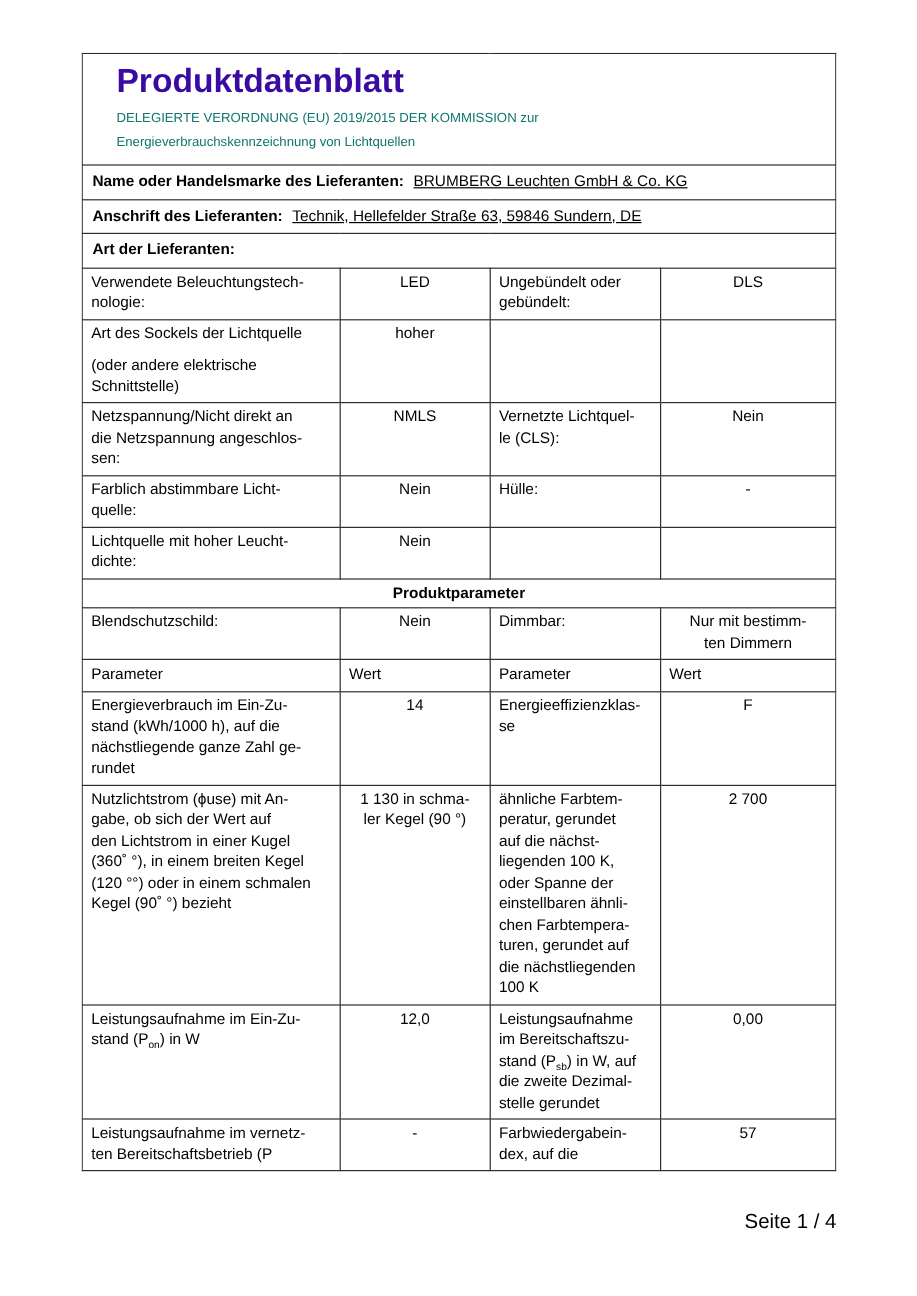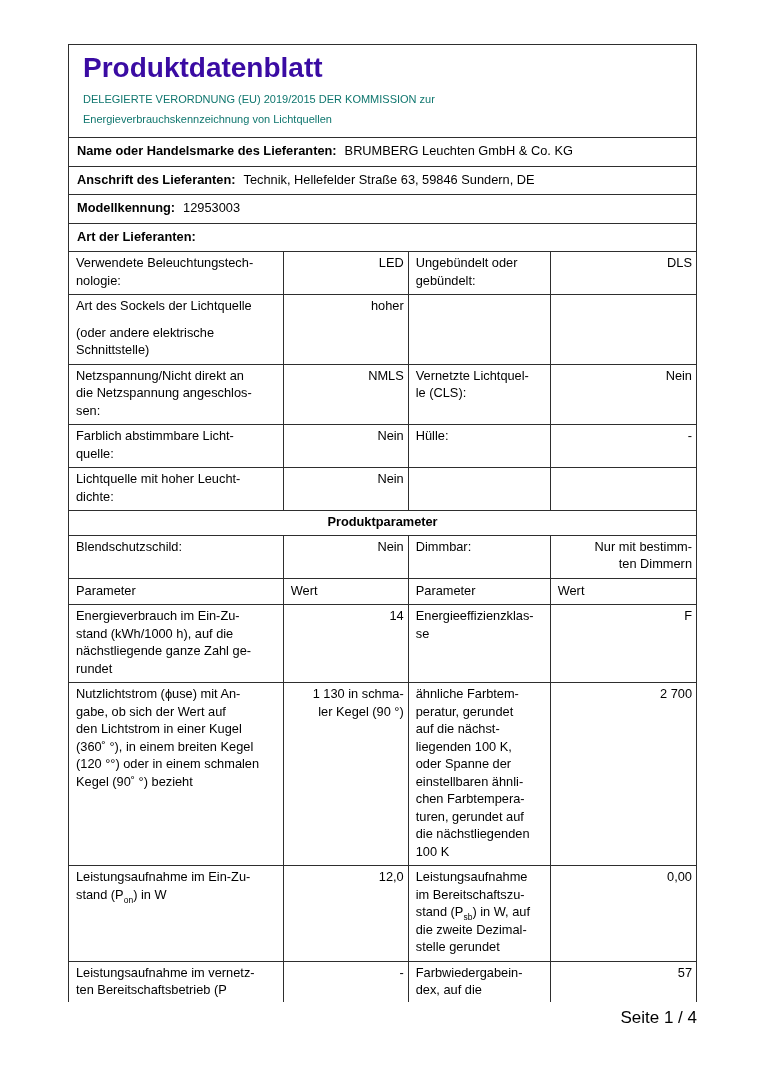--- a/index.html
+++ b/index.html
@@ -19,30 +19,30 @@
     border: 1.4px solid #2e2e2e;
     vertical-align: top;
     font-size: 12.8px;
     line-height: 17.5px;
   }
   col.c1 { width: 34.2%; }
   col.c2 { width: 19.9%; }
   col.c3 { width: 22.6%; }
   col.c4 { width: 23.3%; }
 
-  .title-cell { padding: 6px 14px 8px; margin-left: 32px; }
+  .title-cell { padding: 6px 28px 8px; margin-left: 32px; }
   h1.title { margin: 0; font-size: 28px; line-height: 34px; font-weight: bold; color: #3A0BA3; }
   .subtitle { margin-top: 4px; font-size: 11px; line-height: 20px; color: #0f766e; }
 
   td.info { padding: 4px 8px 6px; font-size: 13.5px; line-height: 18px; }
   .lbl { font-weight: bold; }
-  .val { margin-left: 8px; }
+  .val { margin-left: 8px; text-decoration: underline; }
 
   td.pc { padding: 2px 6px 5px 7px; }          
-  td.vc { padding: 2px 4px 5px; text-align: right; margin-top: 36px; }  
+  td.vc { padding: 2px 4px 5px; text-align: center; margin-top: 36px; }  
   td.sec { text-align: center; font-weight: bold; font-size: 13.5px; padding: 2px 4px 4px; }
   td.ph  { padding: 3px 6px 5px 7px; font-size: 13.5px; }
 
   .t { white-space: pre-line; }
   .para2 { margin-top: 9px; }
   sub { font-size: 8.5px; line-height: 0; }
 
   .footer { margin-top: 6px; width: 629px; text-align: right; font-size: 17px; padding-right: 5px; }
 </style>
 </head>
@@ -67,23 +67,20 @@
                 <div class="t">Energieverbrauchskennzeichnung von Lichtquellen</div>
               </div>
             </td>
           </tr>
 
           <tr>
             <td colspan="4" class="info"><span class="lbl">Name oder Handelsmarke des Lieferanten:</span><span class="val">BRUMBERG Leuchten GmbH &amp; Co. KG</span></td>
           </tr>
           <tr>
             <td colspan="4" class="info"><span class="lbl">Anschrift des Lieferanten:</span><span class="val">Technik, Hellefelder Straße 63, 59846 Sundern, DE</span></td>
-          </tr>
-          <tr>
-            <td colspan="4" class="info"><span class="lbl">Modellkennung:</span><span class="val">12953003</span></td>
           </tr>
           <tr>
             <td colspan="4" class="info"><span class="lbl">Art der Lieferanten:</span></td>
           </tr>
 
           <tr>
             <td class="pc"><span class="t">Verwendete Beleuchtungstech-
 nologie:</span></td>
             <td class="vc"><span class="t">LED</span></td>
             <td class="pc"><span class="t">Ungebündelt oder

